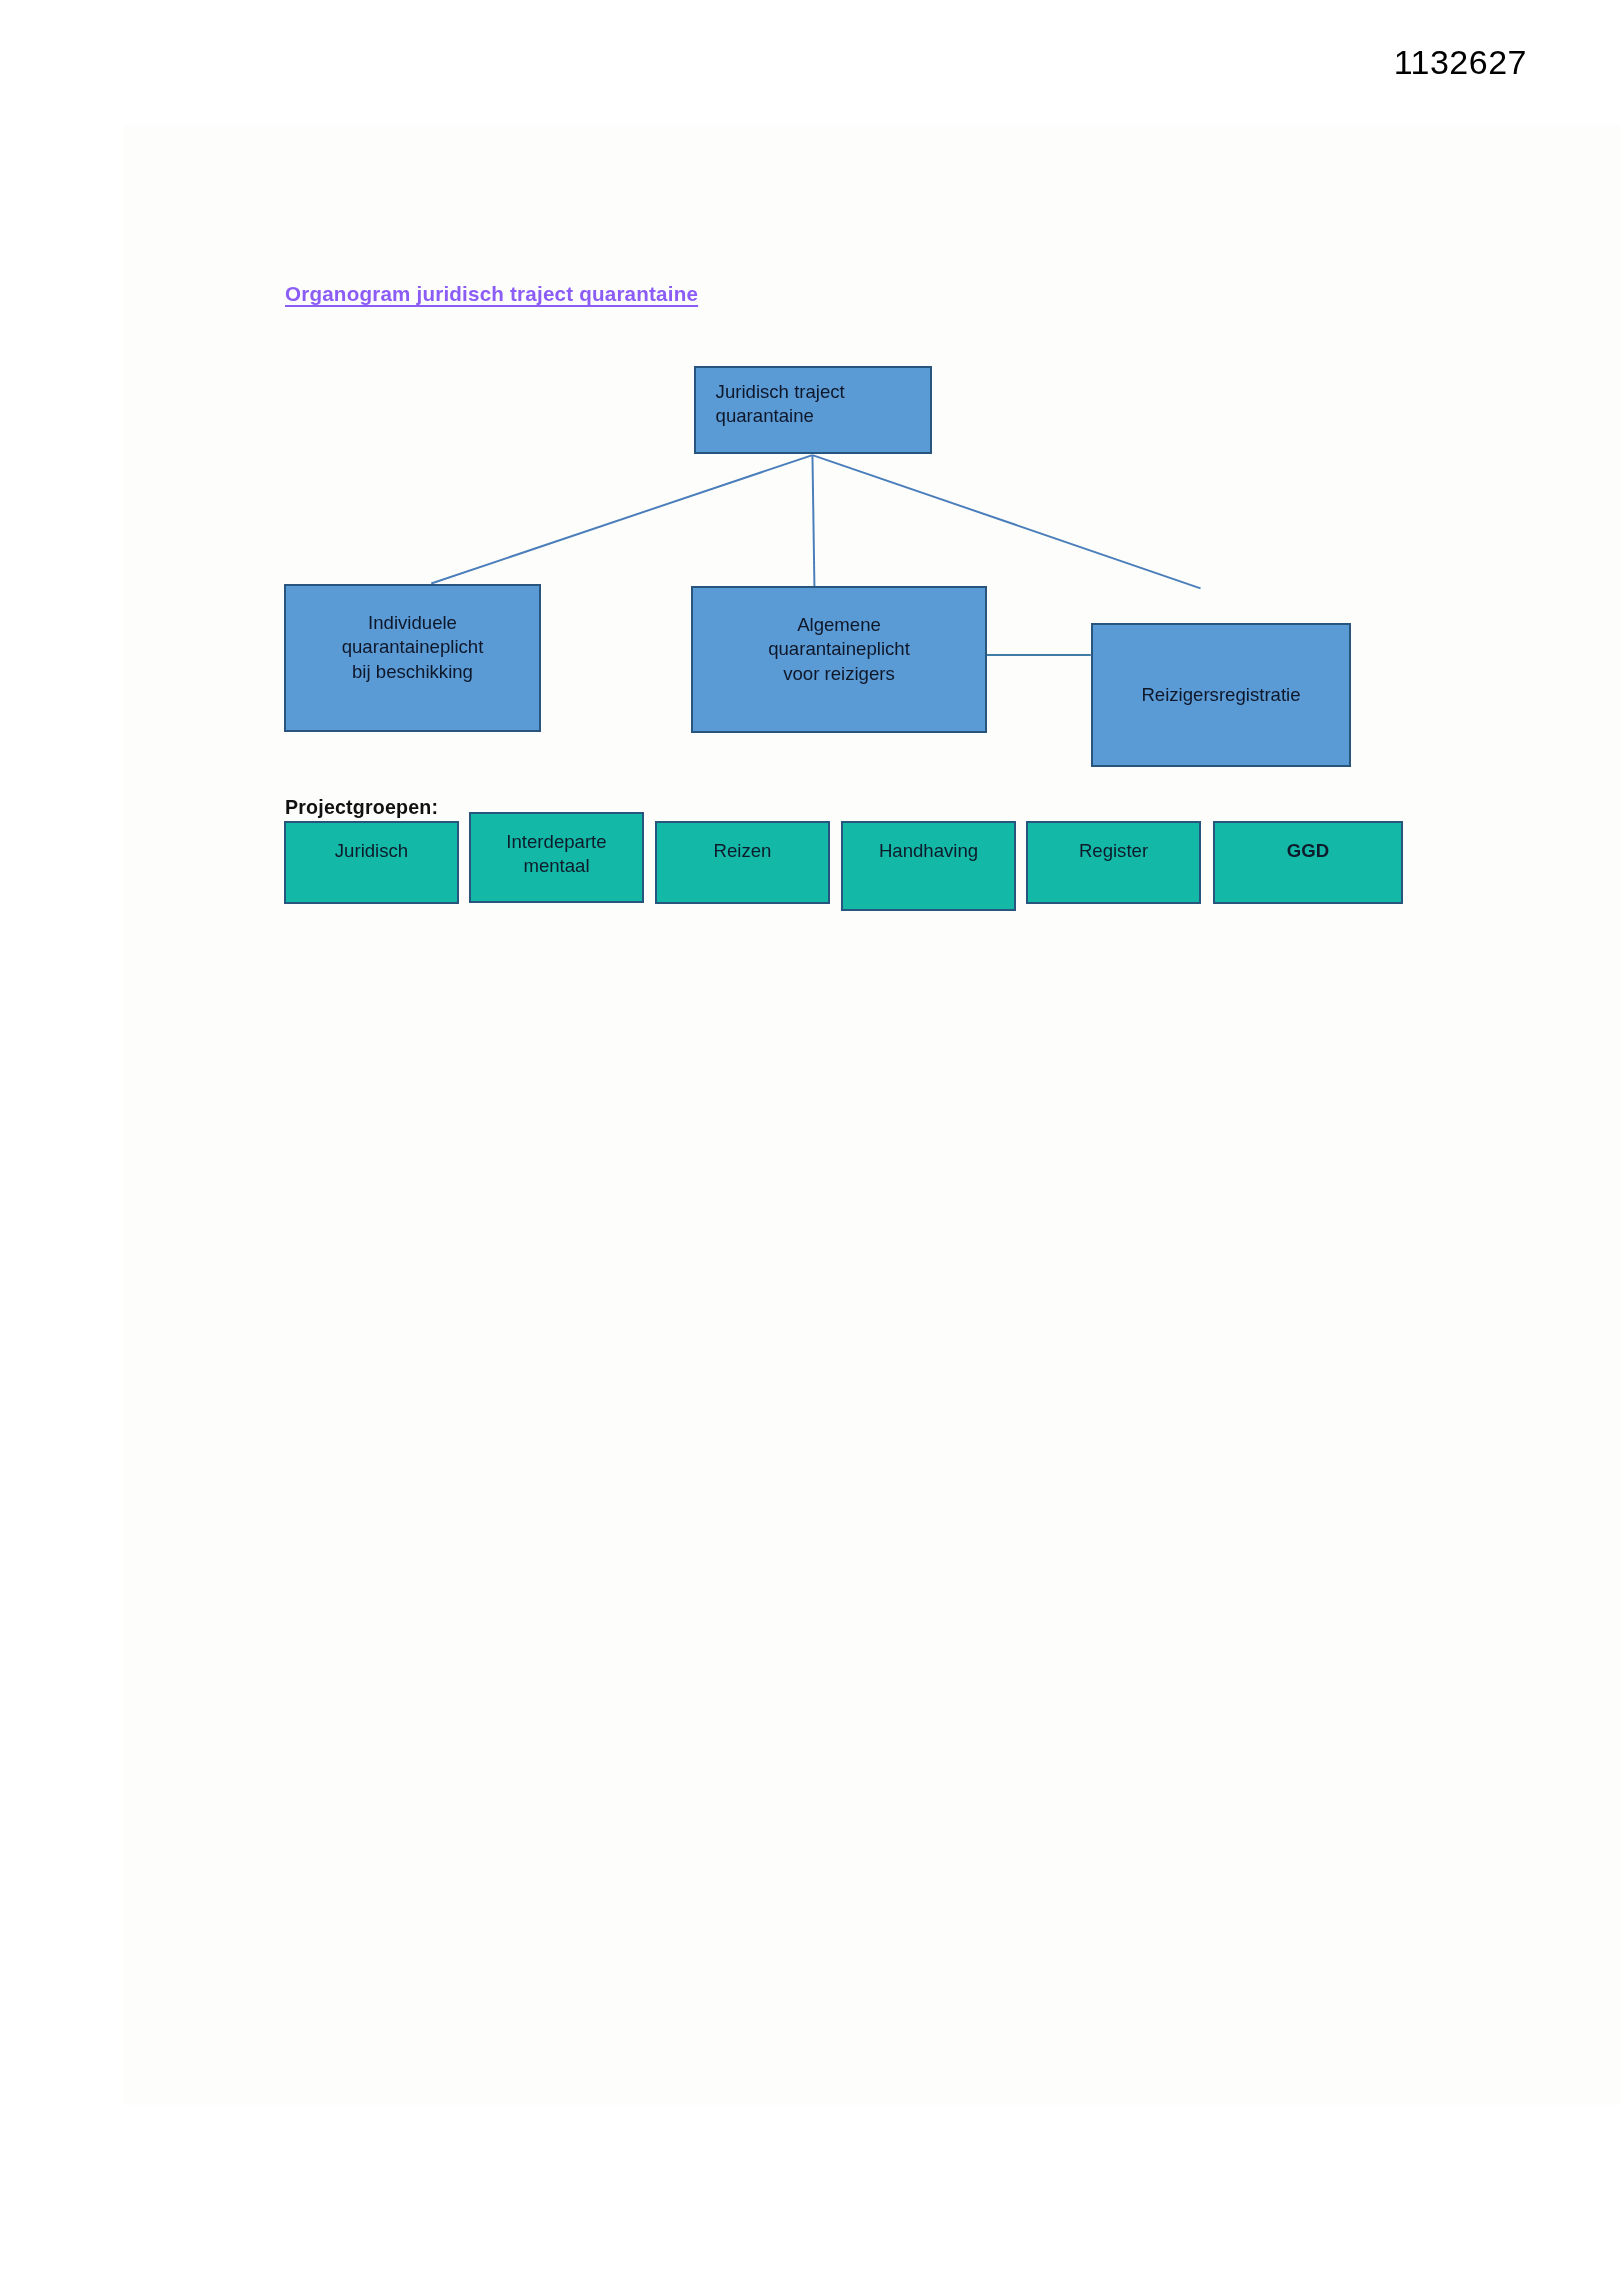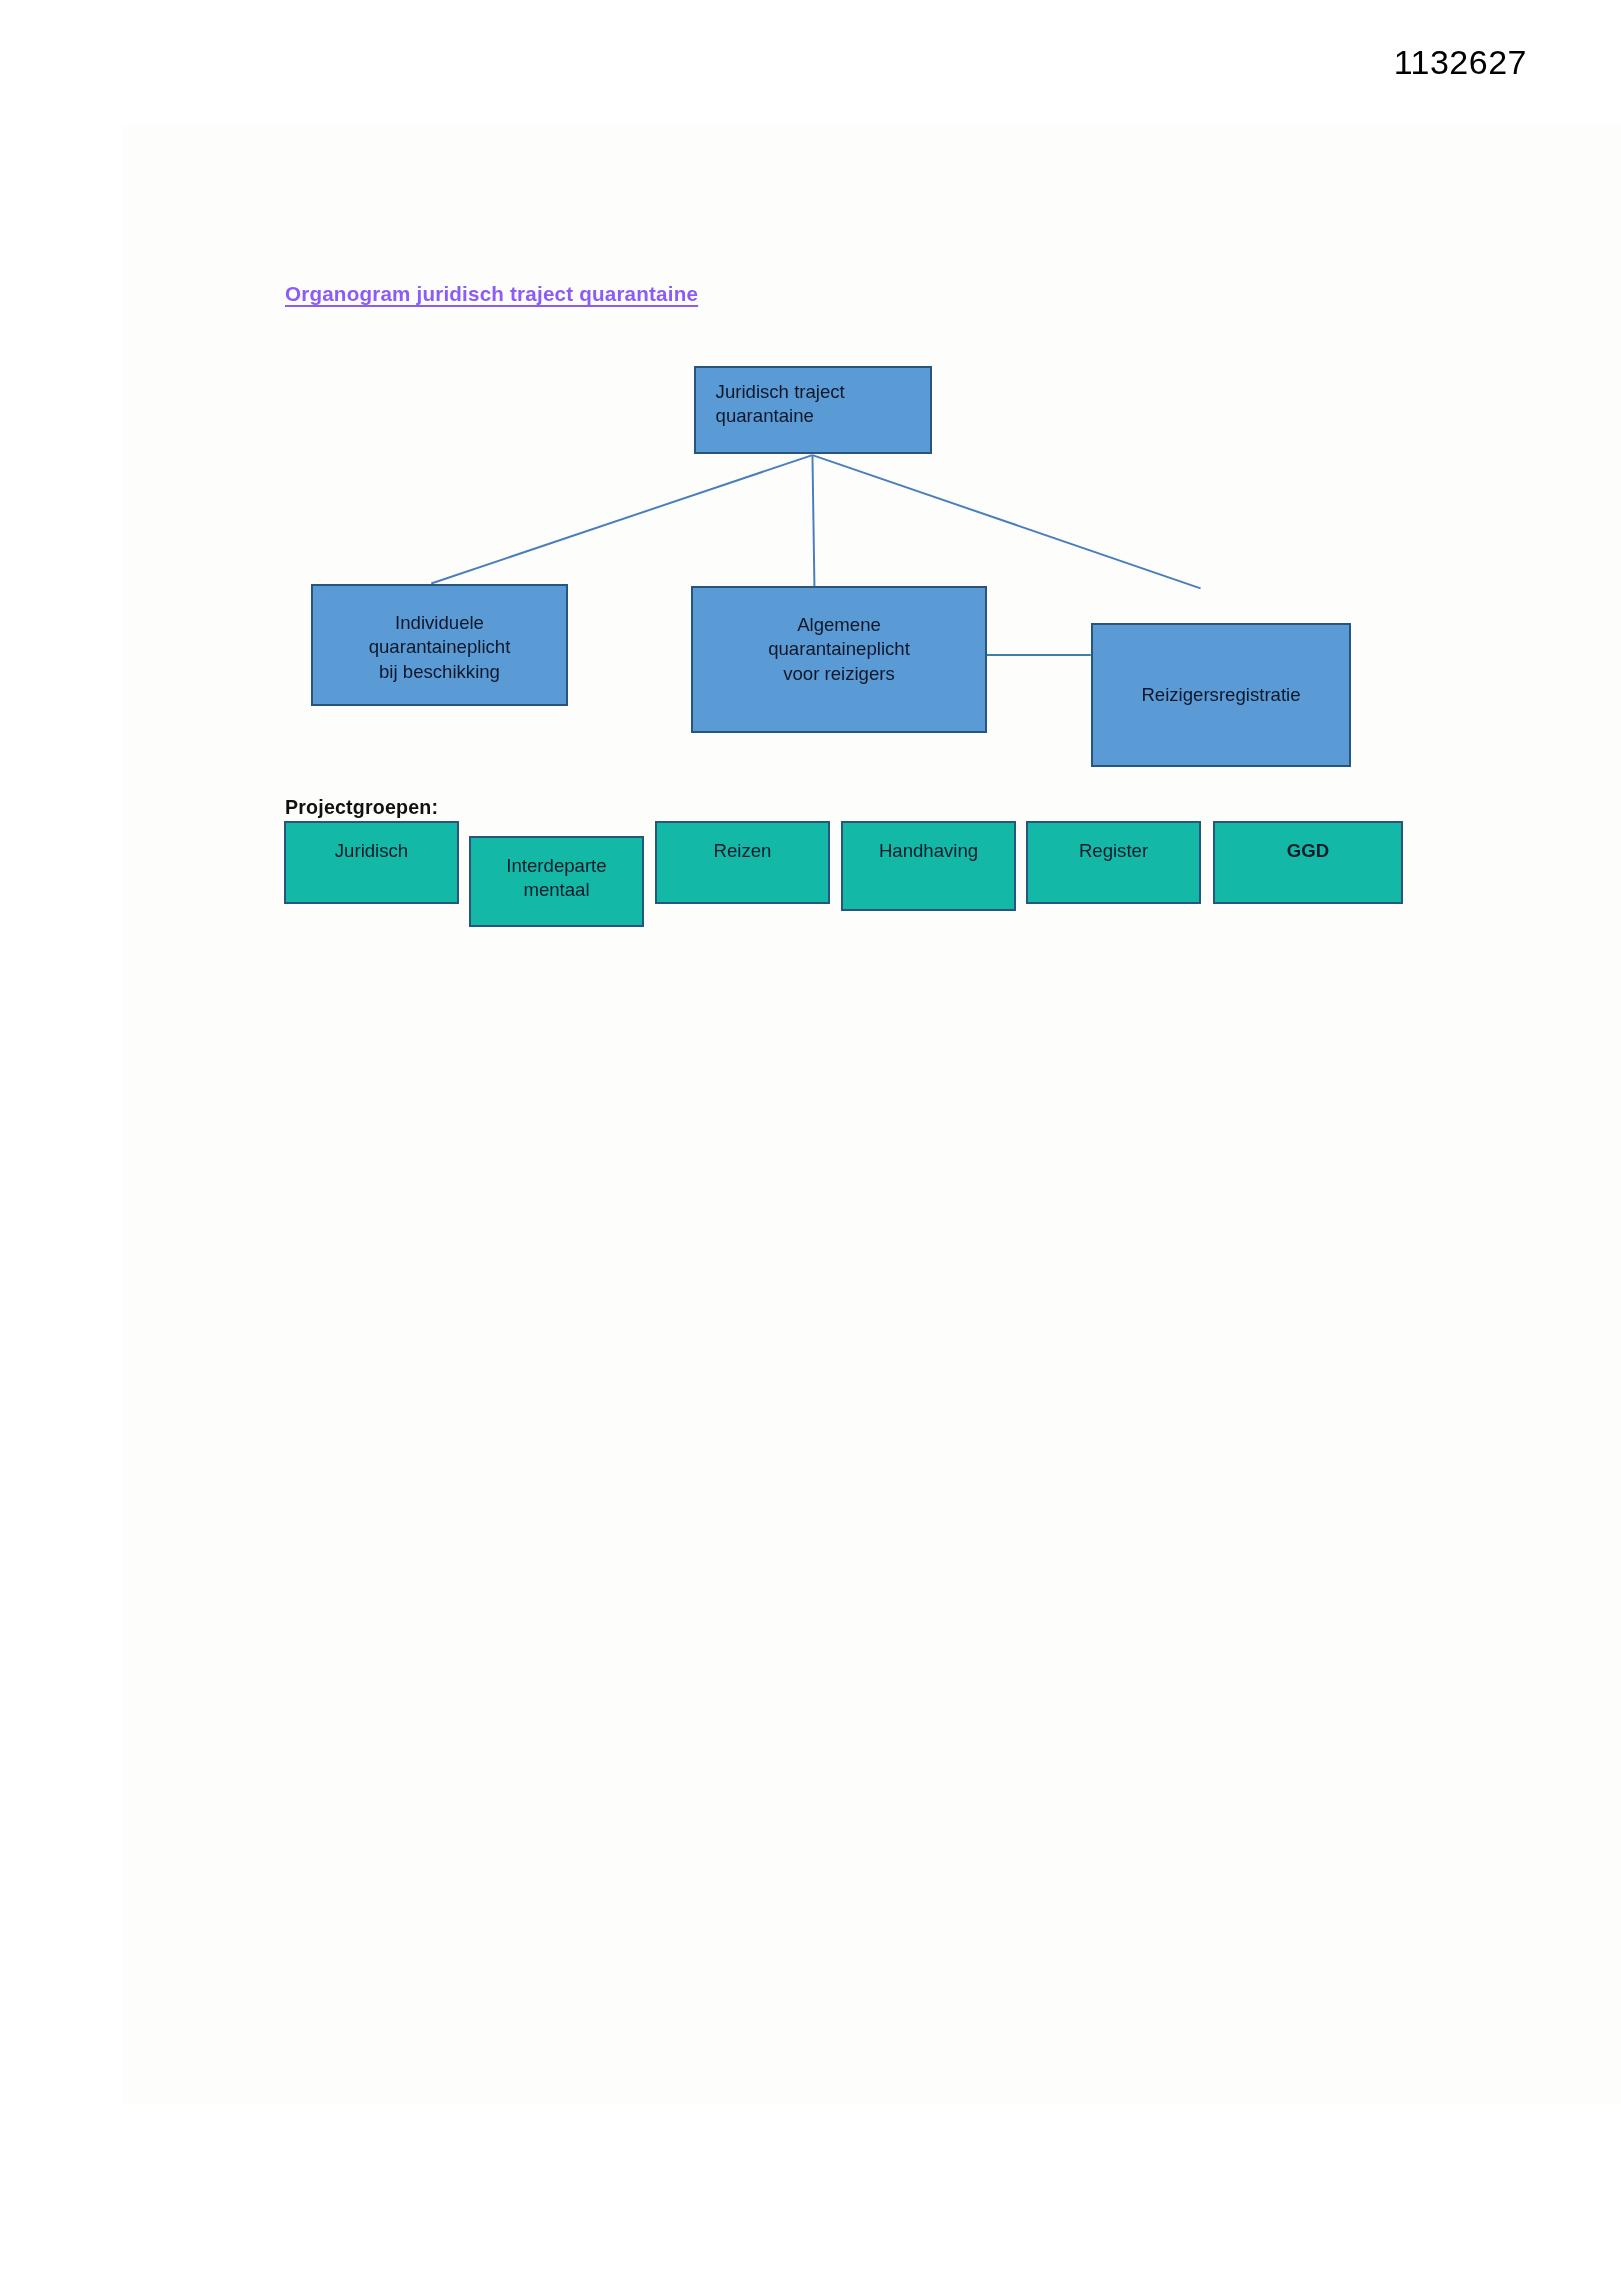--- a/index.html
+++ b/index.html
@@ -141,21 +141,21 @@
     <path d="M 829 464 L 1225 600" stroke="#4A7EBB" stroke-width="2" fill="none"></path>
 
     <path d="M 962 668 L 1113 668" stroke="#3F7CA6" stroke-width="2" fill="none"></path>
   </svg>
 
   <div class="node" id="node-root" style="left: 694px; top: 366px; width: 238px; height: 88px;">
     <span class="node-text">Juridisch traject
 quarantaine</span>
   </div>
 
-  <div class="node node-l2" id="node-individueel" style="left: 284px; top: 584px; width: 257px; height: 122px; margin-left: 27px;">
+  <div class="node node-l2" id="node-individueel" style="left: 284px; top: 584px; width: 257px; height: 148px;">
     <span class="node-text">Individuele
 quarantaineplicht
 bij beschikking</span>
   </div>
 
   <div class="node node-l2" id="node-algemeen" style="left: 691px; top: 586px; width: 296px; height: 147px;">
     <span class="node-text">Algemene
 quarantaineplicht
 voor reizigers</span>
   </div>
@@ -163,21 +163,21 @@
   <div class="node node-l2" id="node-reizigers" style="left: 1091px; top: 623px; width: 260px; height: 144px;">
     <span class="node-text">Reizigersregistratie</span>
   </div>
 
   <div id="section-label">Projectgroepen:</div>
 
   <div class="pg" id="pg-0" style="left: 284px; top: 821px; width: 175px; height: 83px;">
     <span class="node-text">Juridisch</span>
   </div>
 
-  <div class="pg" id="pg-1" style="left: 469px; top: 836px; width: 175px; height: 91px;">
+  <div class="pg" id="pg-1" style="left: 469px; top: 812px; width: 175px; height: 91px;">
     <span class="node-text">Interdeparte
 mentaal</span>
   </div>
 
   <div class="pg" id="pg-2" style="left: 655px; top: 821px; width: 175px; height: 83px;">
     <span class="node-text">Reizen</span>
   </div>
 
   <div class="pg" id="pg-3" style="left: 841px; top: 821px; width: 175px; height: 90px; justify-content: center;">
     <span class="node-text">Handhaving</span>

